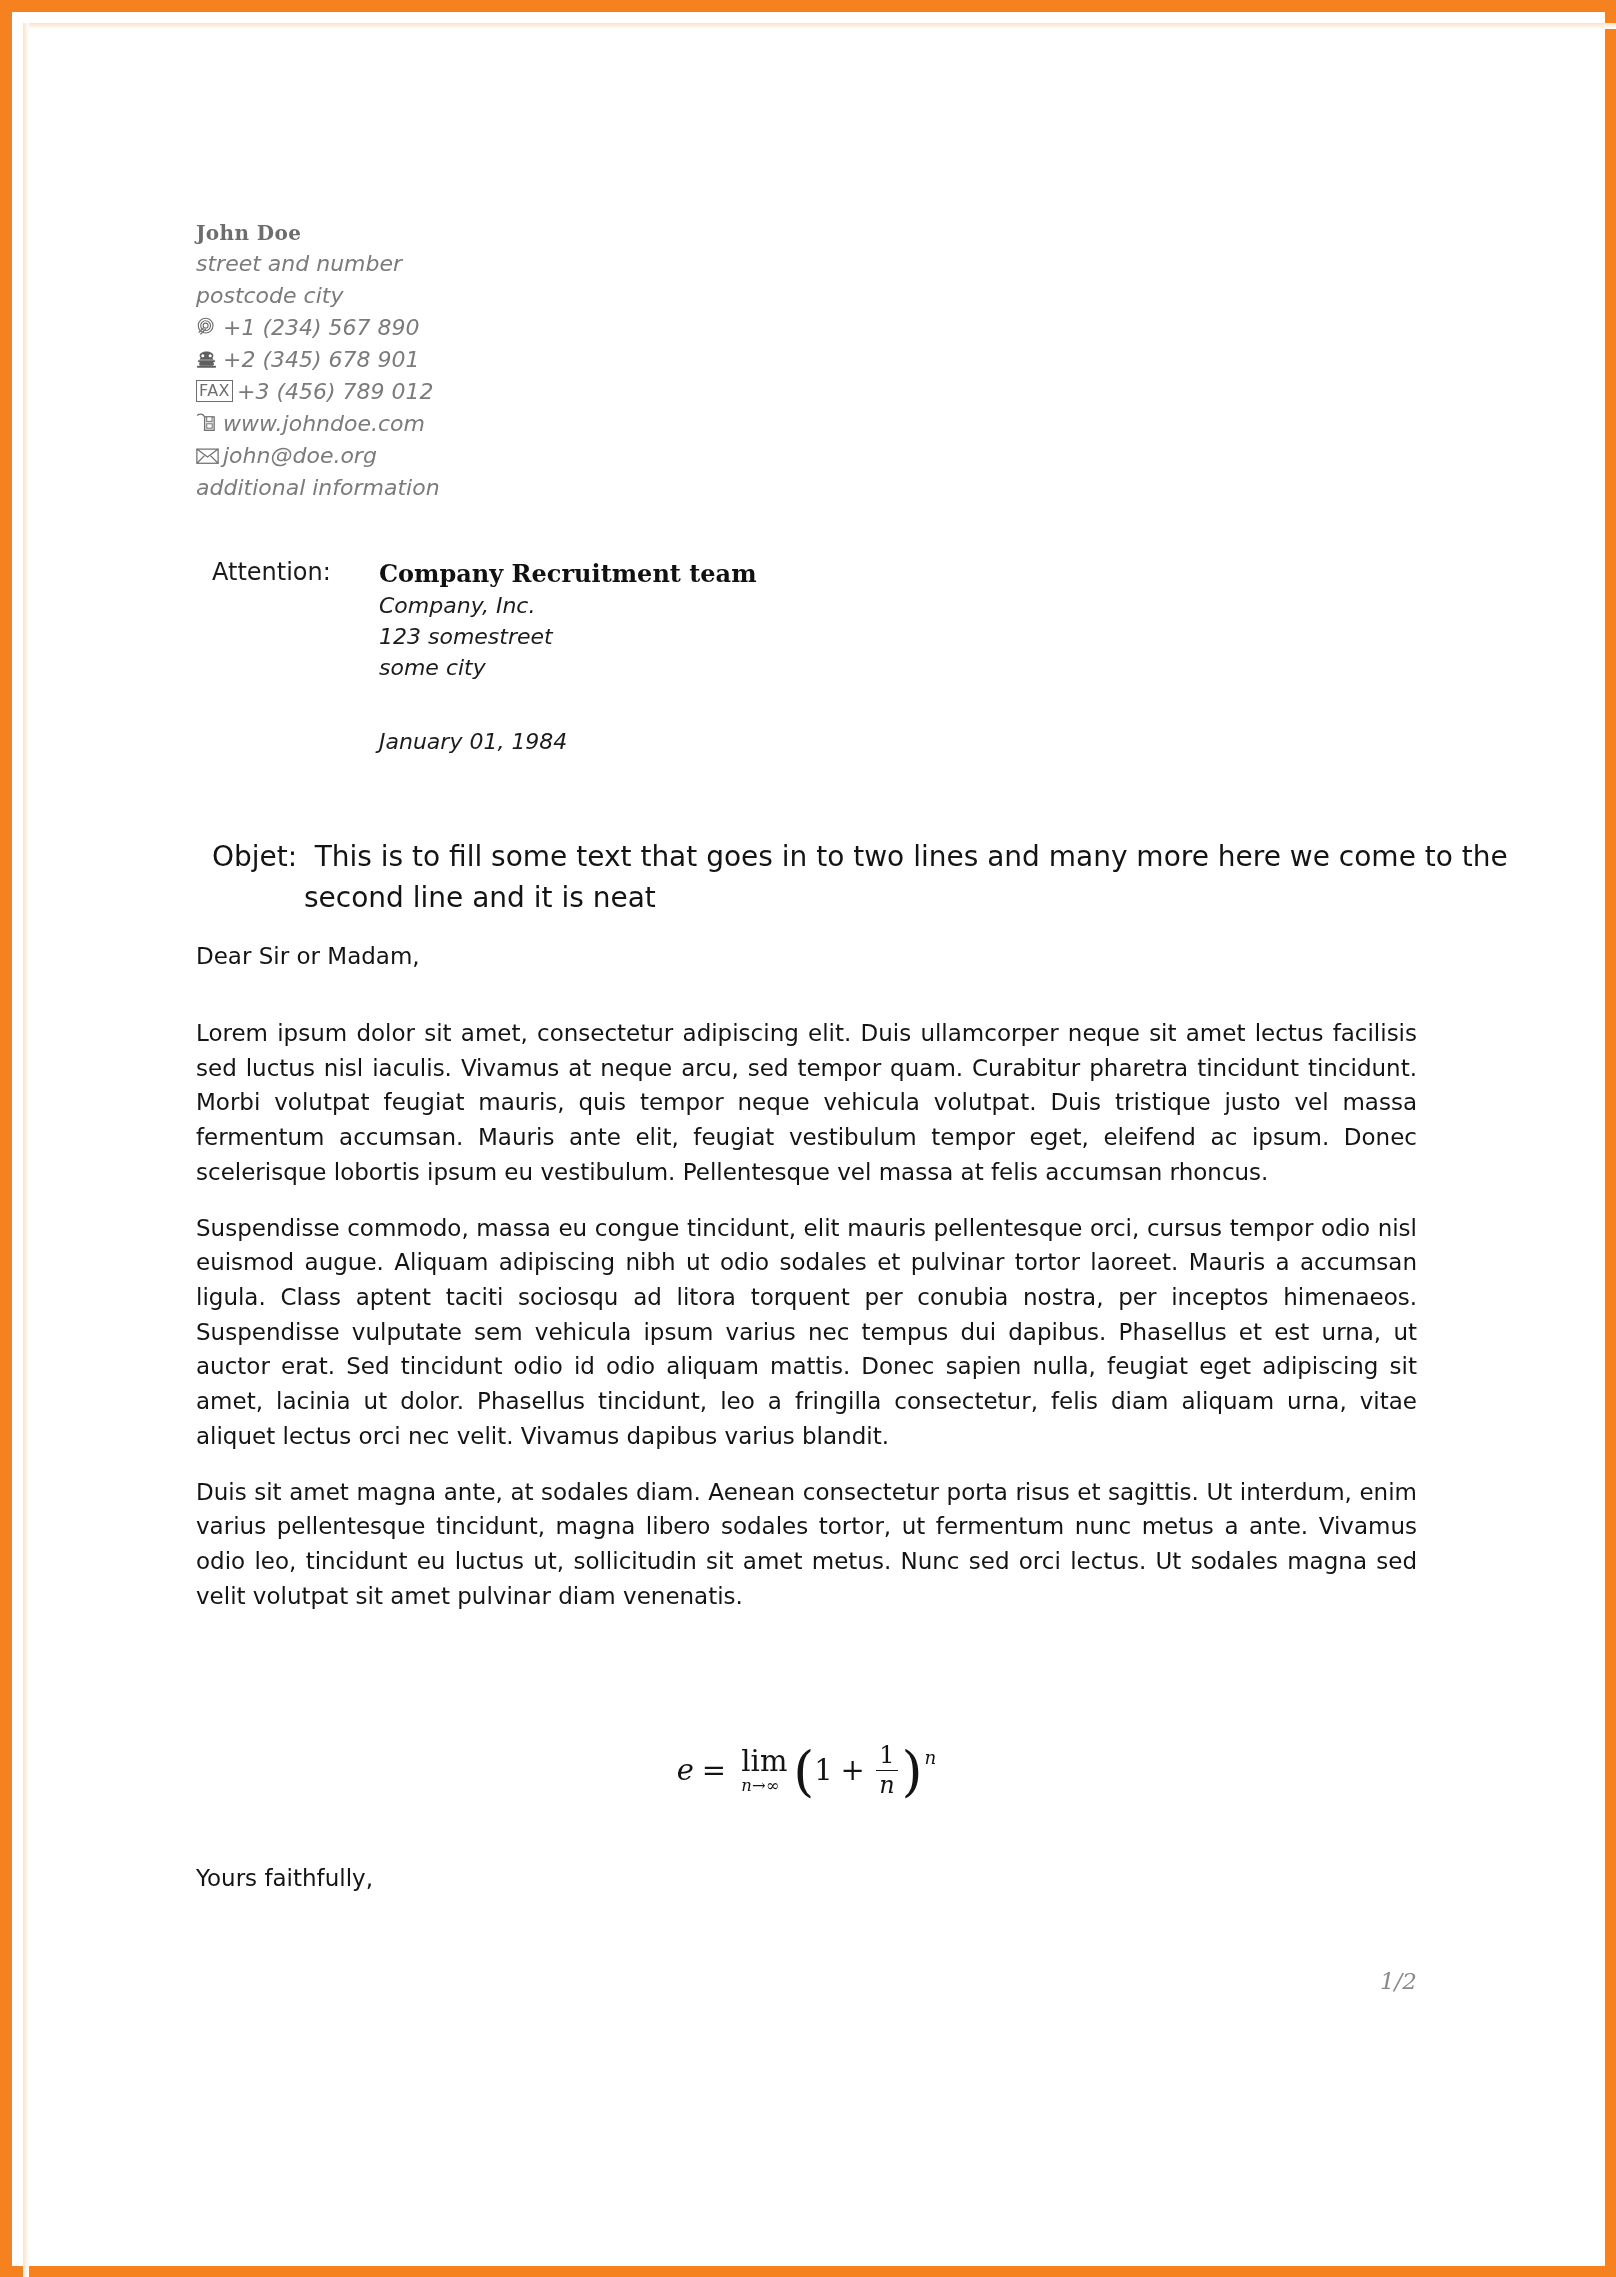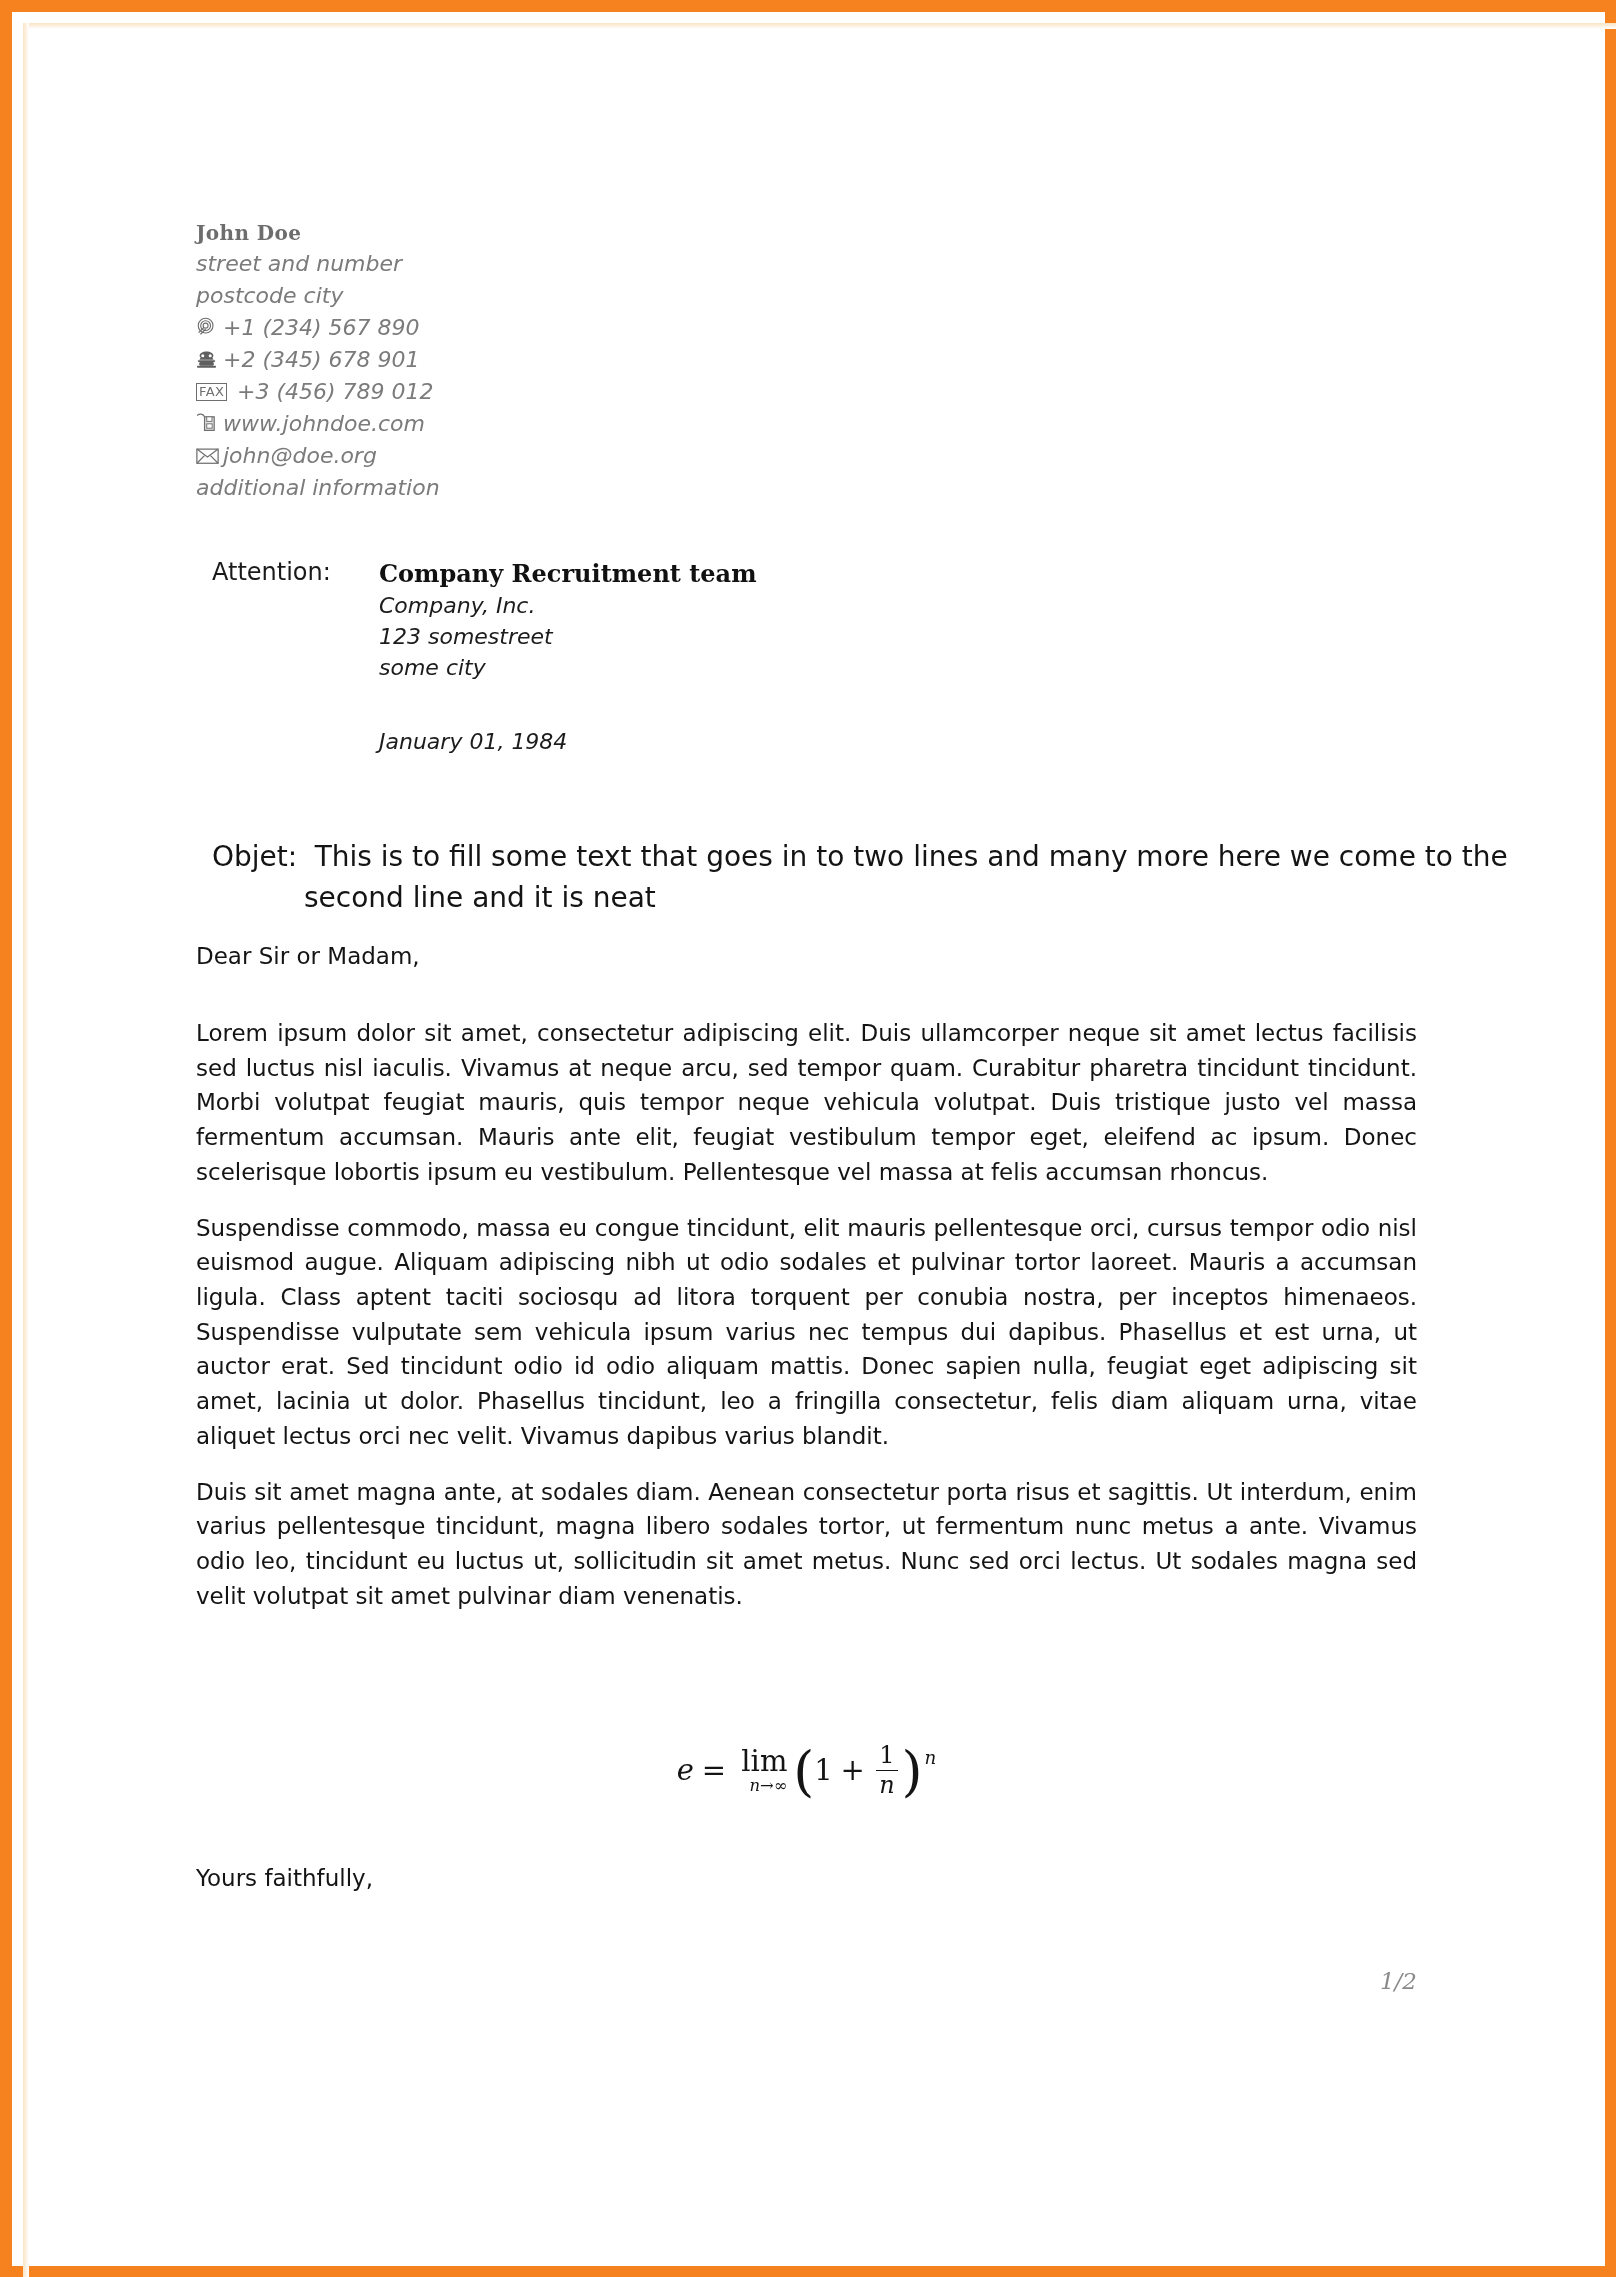--- a/index.html
+++ b/index.html
@@ -77,21 +77,21 @@
     width: 27px;
     text-align: left;
     font-style: normal;
     color: #6f6f6f;
     vertical-align: baseline;
   }
   .ic svg { display: inline-block; vertical-align: -1.9px; }
   .fax-box {
     display: inline-block;
     border: 1.5px solid #6f6f6f;
-    font-size: 13px;
+    font-size: 16px;
     font-style: normal;
     font-family: "DejaVu Sans", sans-serif;
     letter-spacing: 0.5px;
     padding: 0px 1.9px;
     line-height: 1.25;
     color: #6f6f6f;
     position: relative;
     top: -2.9px;
   }
 
@@ -209,21 +209,21 @@
     display: inline-flex;
     align-items: center;
     font-family: "DejaVu Serif", serif;
     font-size: 29px;
     font-style: italic;
   }
   .eq .op { font-style: normal; margin: 0 7.7px; }
   .limblock {
     display: inline-flex;
     flex-direction: column;
-    align-items: flex-end;
+    align-items: flex-start;
     margin: 0 5.8px 0 7.7px;
     line-height: 1;
   }
   .limblock .lim-main {
     font-style: normal;
     font-size: 29px;
   }
   .limblock .lim-sub {
     font-size: 16.4px;
     margin-top: 1.9px;

